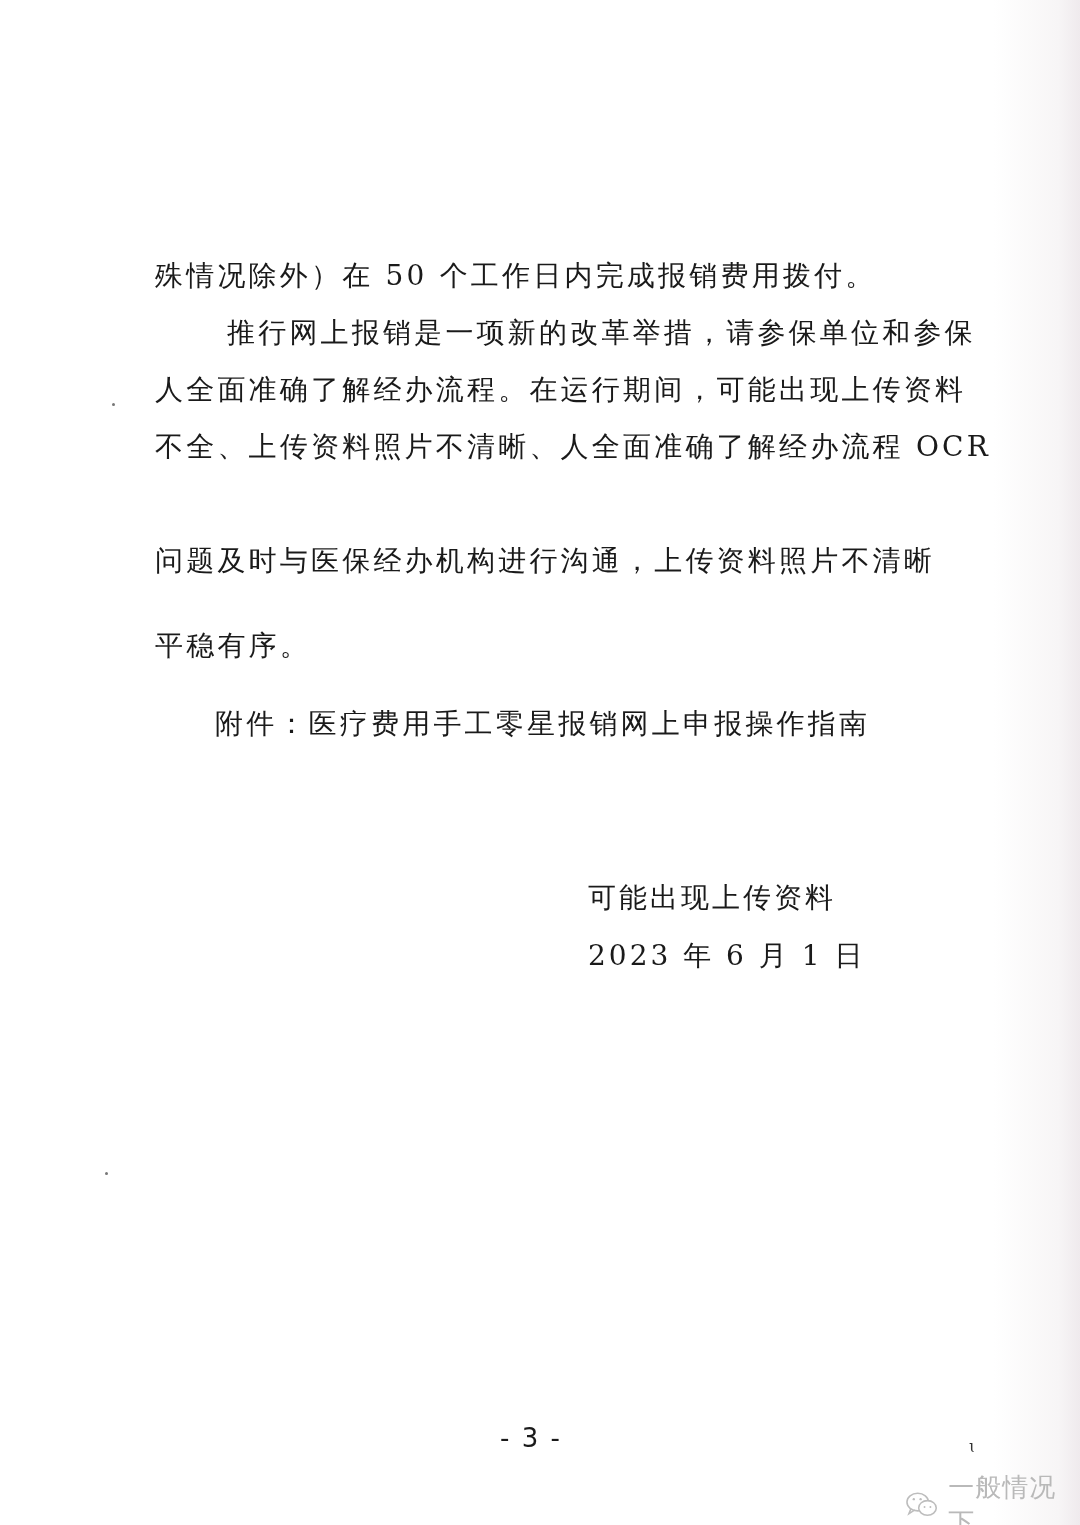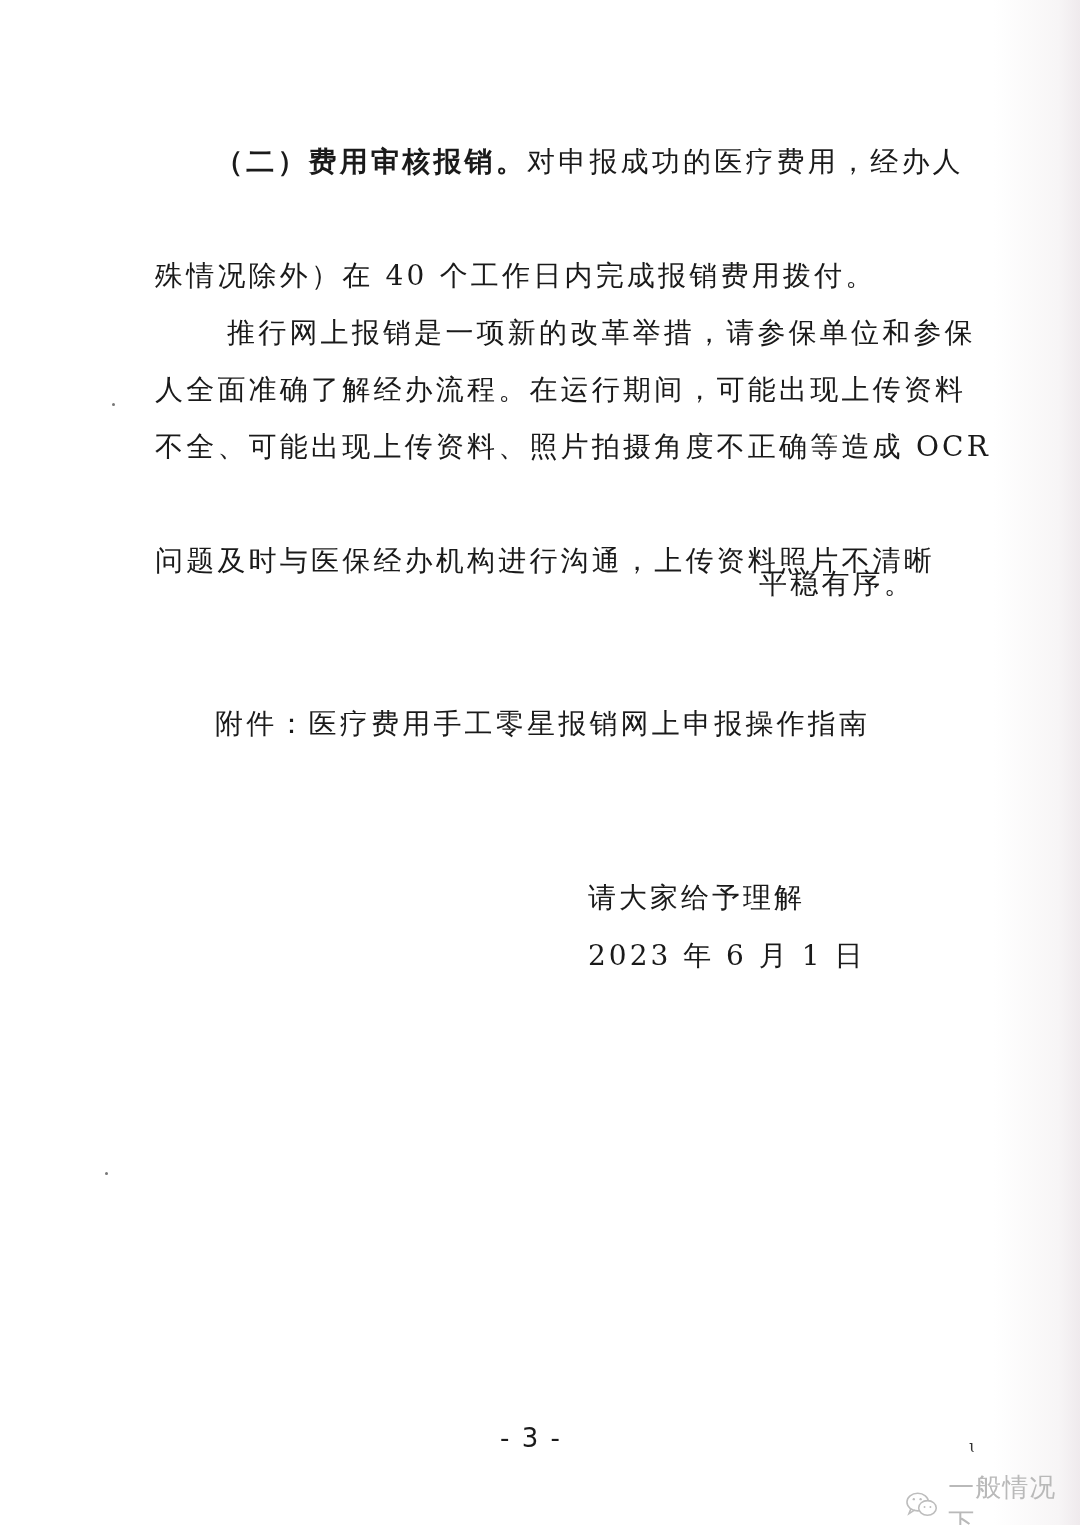--- a/index.html
+++ b/index.html
@@ -72,34 +72,31 @@
       position: absolute;
       left: 969px; top: 1437px;
       font-size: 16px; color: #333;
     }
   </style>
 </head>
 <body>
 
 <div class="page">
 
-  <div class="line indent" style="top:142px;">
-    <span class="bold">（二）费用审核报销。</span><span>对申报成功的医疗费用，经办人</span>
-  </div>
-  <div class="line" style="top:256px;">殊情况除外）在 40 个工作日内完成报销费用拨付。</div>
+  <div class="line" style="top:256px;">殊情况除外）在 50 个工作日内完成报销费用拨付。</div>
 
   <div class="line indent" style="top:313px;margin-left:12px;">推行网上报销是一项新的改革举措，请参保单位和参保</div>
   <div class="line" style="top:370px;text-align:right;">人全面准确了解经办流程。在运行期间，可能出现上传资料</div>
-  <div class="line" style="top:427px;">不全、可能出现上传资料、照片拍摄角度不正确等造成 OCR</div>
+  <div class="line" style="top:427px;">不全、上传资料照片不清晰、人全面准确了解经办流程 OCR</div>
   <div class="line" style="top:541px;">问题及时与医保经办机构进行沟通，上传资料照片不清晰</div>
-  <div class="line" style="top:564px;text-align:right;">平稳有序。</div>
+  <div class="line" style="top:626px;">平稳有序。</div>
 
   <div class="line indent" style="top:704px;">附件：医疗费用手工零星报销网上申报操作指南</div>
 
-  <div class="sig" style="top:878px;">请大家给予理解</div>
+  <div class="sig" style="top:878px;">可能出现上传资料</div>
   <div class="sig" style="top:936px;">2023 年 6 月 1 日</div>
 
   <div class="page-number">- 3 -</div>
 
   <span class="speck" style="left:112px; top:403px;"></span>
   <span class="speck" style="left:105px; top:1172px;"></span>
   <span class="mark">ɩ</span>
 
   <div class="watermark">
     <svg class="wm-icon" viewBox="0 0 36 30">

